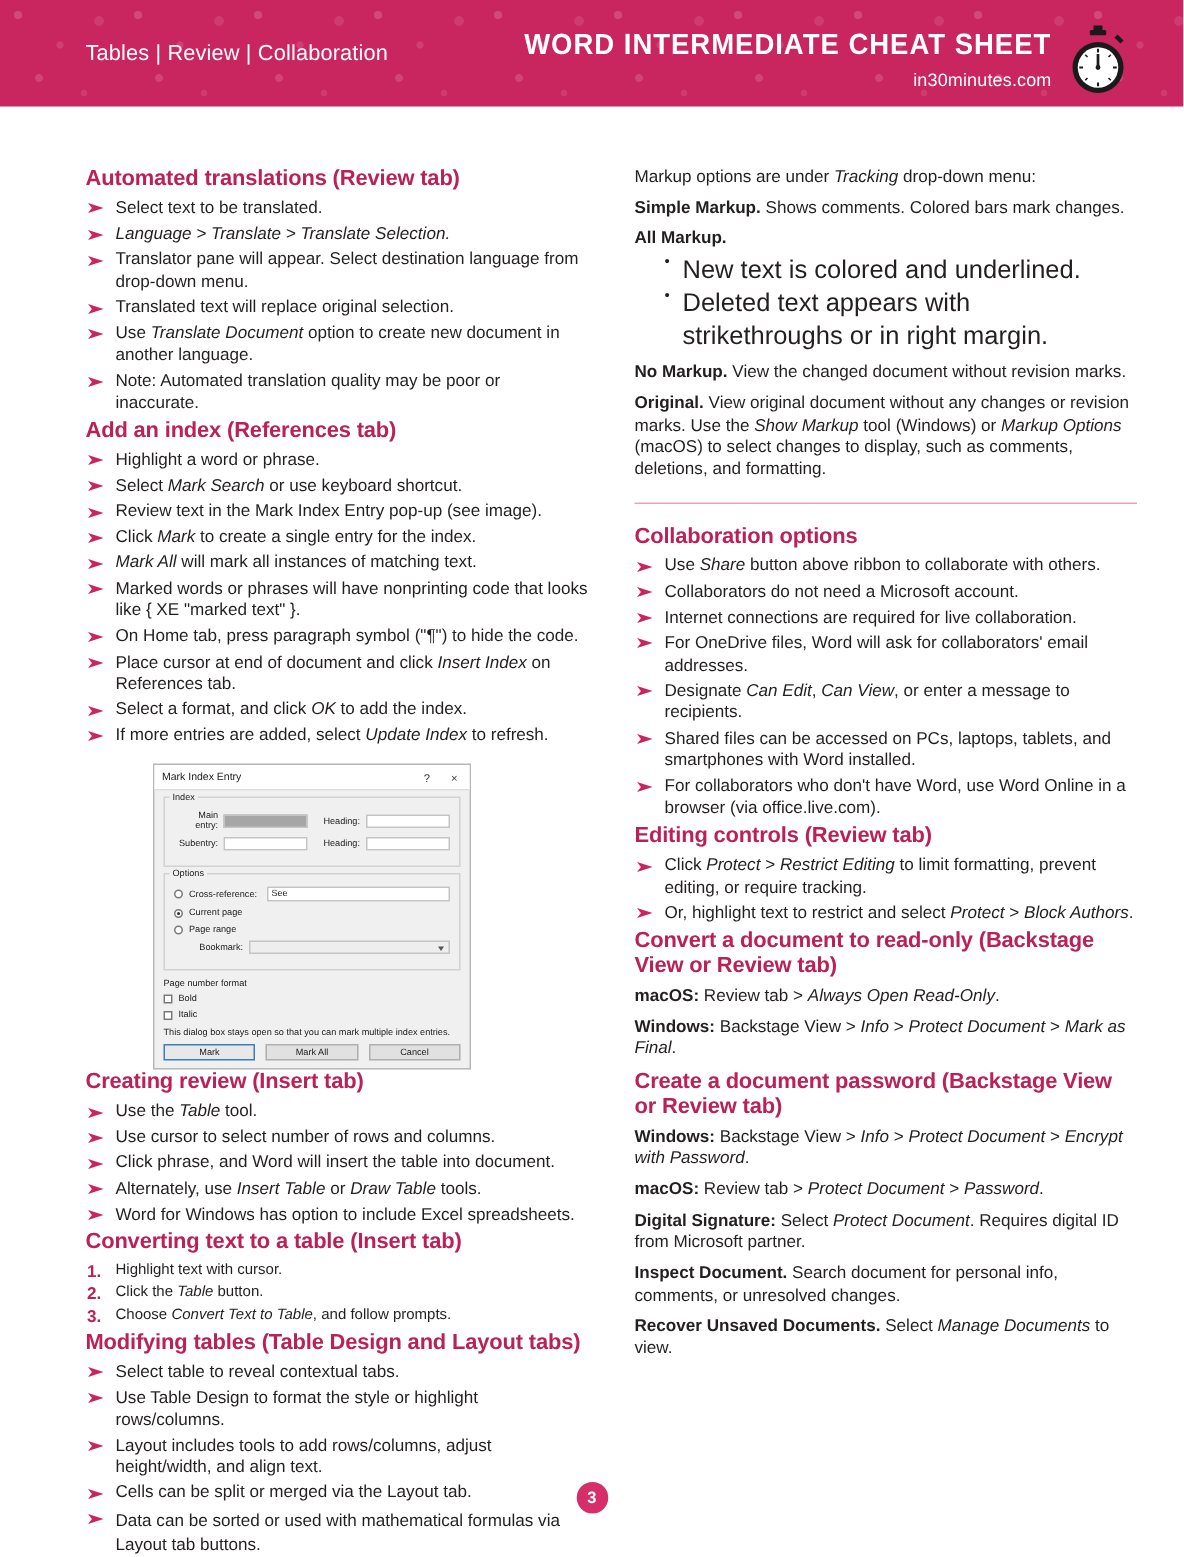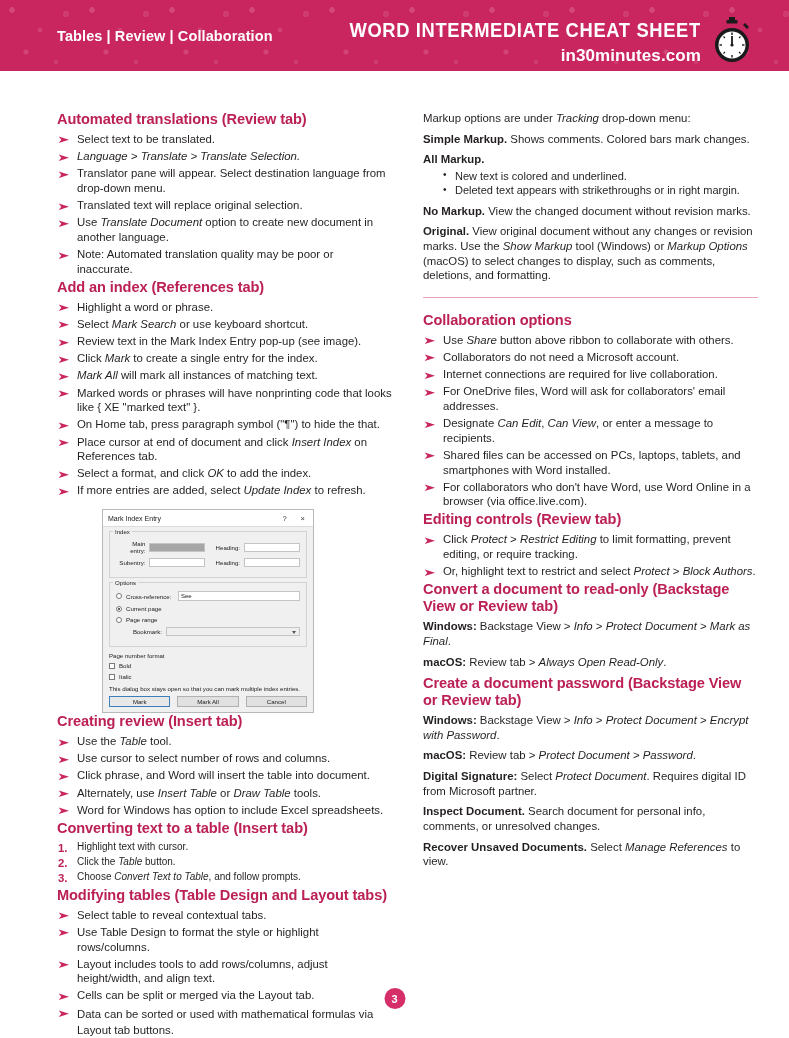--- a/index.html
+++ b/index.html
@@ -25,42 +25,42 @@
       radial-gradient(circle at 26px 52px, rgba(255,255,255,0.14) 2.4px, transparent 2.8px),
       radial-gradient(circle at 56px 62px, rgba(255,255,255,0.10) 2px, transparent 2.4px);
     background-size: 80px 72px, 80px 72px, 80px 72px, 80px 72px, 80px 72px;
     overflow: hidden;
   }
   .banner-left {
     position: absolute;
     left: 57px; top: 28px;
     color: #ffffff;
     font-size: 14.5px;
-    font-weight: bold;
+    font-weight: normal;
     letter-spacing: 0.1px;
   }
   .banner-right {
     position: absolute;
     right: 88px; top: 19px;
     text-align: right;
   }
   .banner-title {
     color: #ffffff;
     font-size: 19.5px;
     font-weight: bold;
     letter-spacing: 0.7px;
     white-space: nowrap;
     font-stretch: condensed;
     transform: scaleX(0.94);
     transform-origin: right center;
   }
   .banner-sub {
     color: #ffffff;
-    font-size: 17px;
-    font-weight: bold;
+    font-size: 12px;
+    font-weight: normal;
     margin-top: 4px;
     letter-spacing: 0.1px;
   }
   .stopwatch {
     position: absolute;
     right: 36px; top: 16px;
     width: 42px; height: 48px;
   }
 
   
@@ -131,21 +131,21 @@
     margin: 0 0 6px 0;
   }
   p.para:last-child { margin-bottom: 0; }
   p.para b { font-weight: bold; }
 
   ul.dots { list-style: none; margin: 0 0 6px 0; padding: 0; }
   ul.dots > li {
     position: relative;
     padding-left: 12px;
     margin-left: 20px;
-    font-size: 11px;
+    font-size: 17px;
     line-height: 1.3;
   }
   ul.dots > li::before {
     content: "•";
     position: absolute;
     left: 0; top: -0.5px;
     font-size: 10px;
   }
 
   i, .it { font-style: italic; }
@@ -292,21 +292,21 @@
     </ul>
 
     <h2 class="sec sec-gap">Add an index (References tab)</h2>
     <ul class="arrows">
       <li><span class="arw">➤</span><span>Highlight a word or phrase.</span></li>
       <li><span class="arw">➤</span>Select <i>Mark Search</i> or use keyboard shortcut.</li>
       <li><span class="arw">➤</span><span>Review text in the Mark Index Entry pop-up (see image).</span></li>
       <li><span class="arw">➤</span>Click <i>Mark</i> to create a single entry for the index.</li>
       <li><span class="arw">➤</span><i>Mark All</i> will mark all instances of matching text.</li>
       <li><span class="arw">➤</span><span>Marked words or phrases will have nonprinting code that looks like { XE "marked text" }.</span></li>
-      <li><span class="arw">➤</span><span>On Home tab, press paragraph symbol ("¶") to hide the that.</span></li>
+      <li><span class="arw">➤</span><span>On Home tab, press paragraph symbol ("¶") to hide the code.</span></li>
       <li><span class="arw">➤</span>Place cursor at end of document and click <i>Insert Index</i> on References tab.</li>
       <li><span class="arw">➤</span>Select a format, and click <i>OK</i> to add the index.</li>
       <li><span class="arw">➤</span>If more entries are added, select <i>Update Index</i> to refresh.</li>
     </ul>
 
     <div class="shot">
       <div class="shot-title">
         <span class="t">Mark Index Entry</span>
         <span class="q">?</span>
         <span class="x">×</span>
@@ -433,27 +433,27 @@
     </ul>
 
     <h2 class="sec sec-gap">Editing controls (Review tab)</h2>
     <ul class="arrows">
       <li><span class="arw">➤</span>Click <i>Protect</i> &gt; <i>Restrict Editing</i> to limit formatting, prevent editing, or require tracking.</li>
       <li><span class="arw">➤</span>Or, highlight text to restrict and select <i>Protect</i> &gt; <i>Block Authors</i>.</li>
     </ul>
 
     <h2 class="sec sec-gap">Convert a document to read-only (Backstage View or Review tab)</h2>
     <p class="para">
+      <b>macOS:</b>
+      Review tab &gt; <i>Always Open Read-Only</i>.
+    </p>
+    <p class="para">
       <b>Windows:</b>
       Backstage View &gt; <i>Info</i> &gt; <i>Protect Document</i> &gt; <i>Mark as Final</i>.
     </p>
-    <p class="para">
-      <b>macOS:</b>
-      Review tab &gt; <i>Always Open Read-Only</i>.
-    </p>
 
     <h2 class="sec sec-gap">Create a document password (Backstage View or Review tab)</h2>
     <p class="para">
       <b>Windows:</b>
       Backstage View &gt; <i>Info</i> &gt; <i>Protect Document</i> &gt; <i>Encrypt with Password</i>.
     </p>
     <p class="para">
       <b>macOS:</b>
       Review tab &gt; <i>Protect Document</i> &gt; <i>Password</i>.
     </p>
@@ -461,18 +461,18 @@
     <p class="para">
       <b>Digital Signature:</b>
       Select <i>Protect Document</i>. Requires digital ID from Microsoft partner.
     </p>
     <p class="para">
       <b>Inspect Document.</b>
       <span>Search document for personal info, comments, or unresolved changes.</span>
     </p>
     <p class="para">
       <b>Recover Unsaved Documents.</b>
-      Select <i>Manage References</i> to view.
+      Select <i>Manage Documents</i> to view.
     </p>
   </div>
 
   <div class="pagenum">3</div>
 </div>
 
 </body></html>

